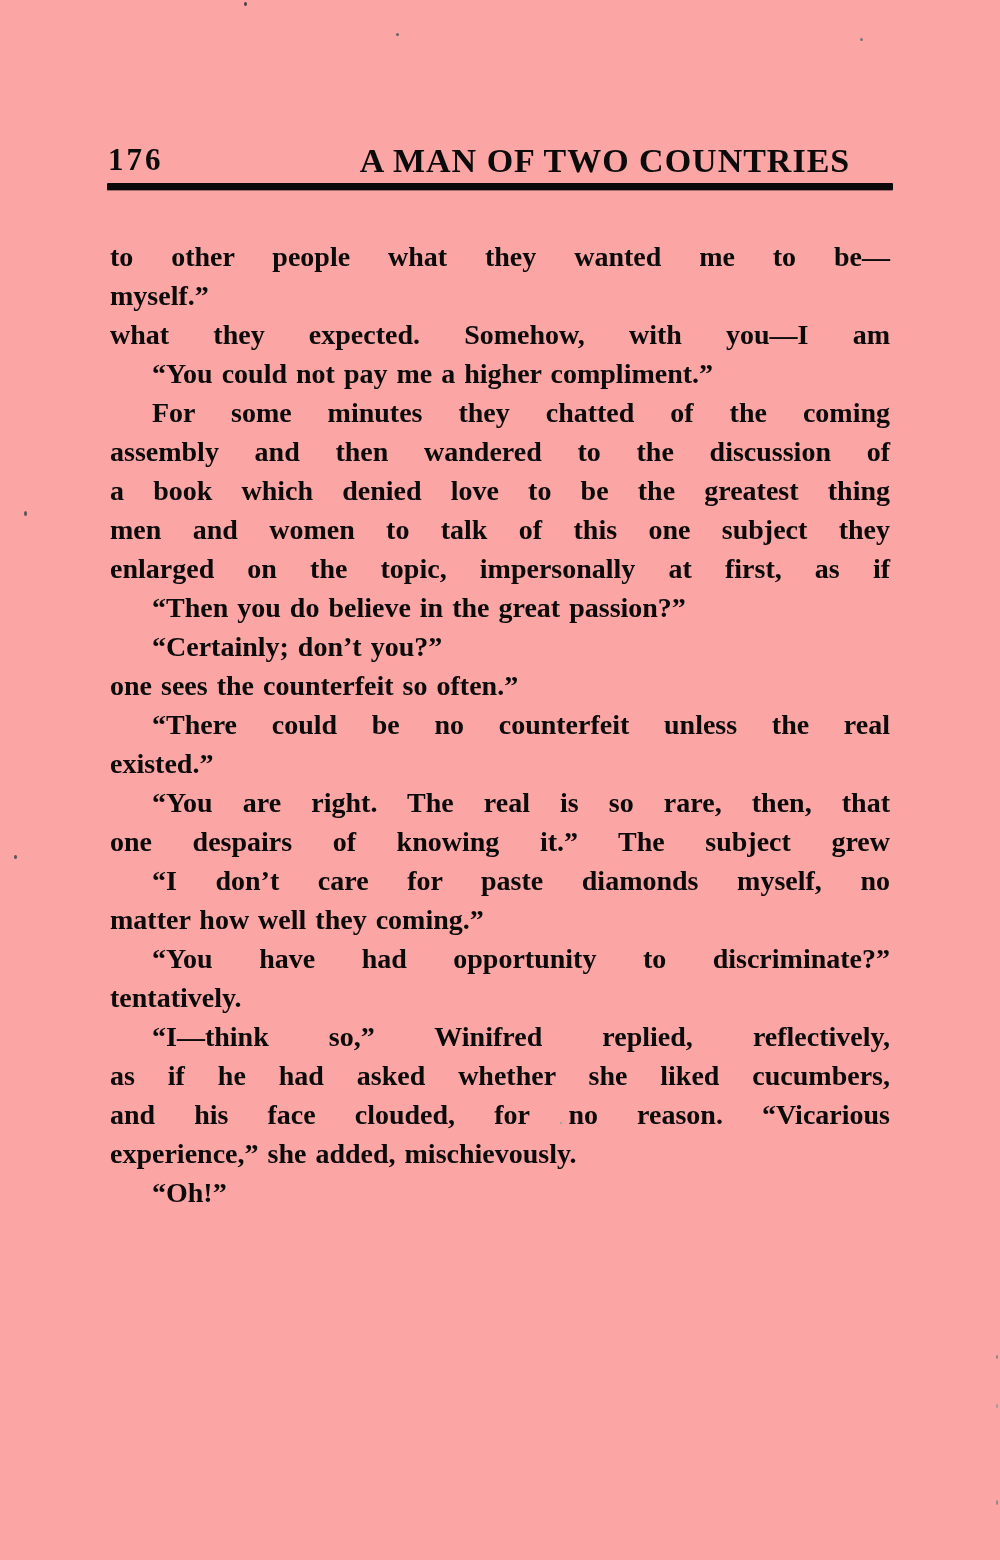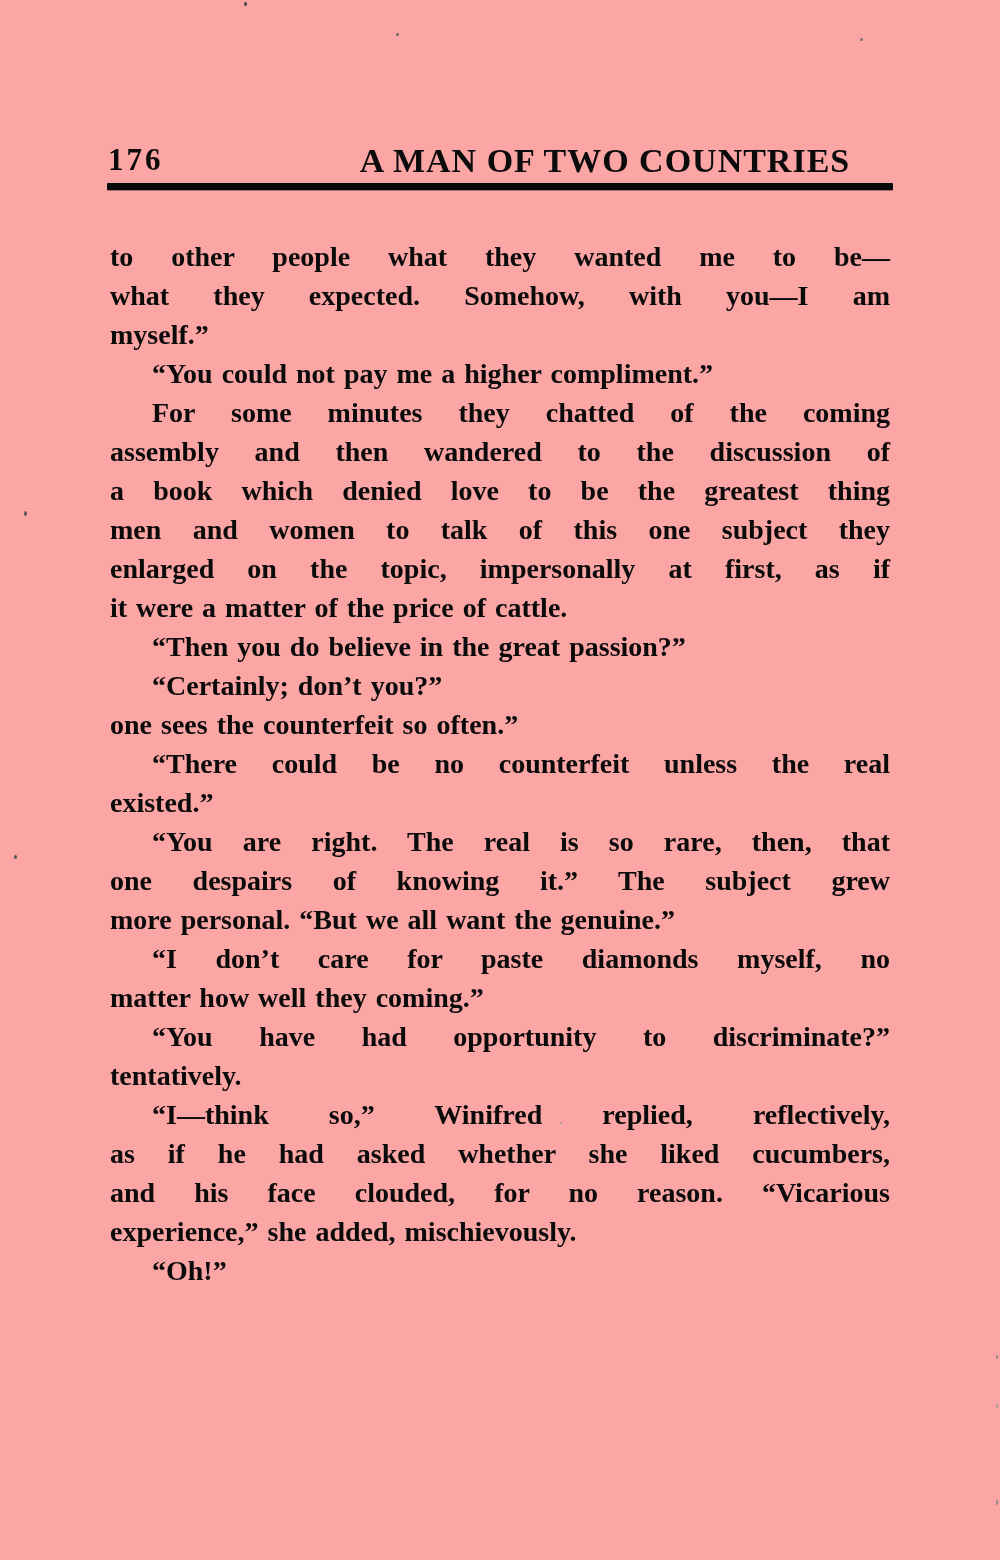--- a/index.html
+++ b/index.html
@@ -99,51 +99,49 @@
   <div class="header">
     <span class="page-number">176</span>
     <span class="running-title">A MAN OF TWO COUNTRIES</span>
   </div>
 
   <div class="header-rule"></div>
 
   <div class="text-block">
       <div class="paragraph">
         <div class="line">to other people what they wanted me to be—</div>
+        <div class="line last">myself.”</div>
         <div class="line">what they expected. Somehow, with you—I am</div>
-        <div class="line last">myself.”</div>
       </div>
       <div class="paragraph">
         <div class="line last indent">“You could not pay me a higher compliment.”</div>
       </div>
       <div class="paragraph">
         <div class="line indent">For some minutes they chatted of the coming</div>
         <div class="line">assembly and then wandered to the discussion of</div>
         <div class="line">a book which denied love to be the greatest thing</div>
         <div class="line">men and women to talk of this one subject they</div>
         <div class="line">enlarged on the topic, impersonally at first, as if</div>
-        <div class="line last">it were a matter of the price of cattle.</div>
       </div>
       <div class="paragraph">
         <div class="line last indent">“Then you do believe in the great passion?”</div>
       </div>
       <div class="paragraph">
         <div class="line last indent">“Certainly; don’t you?”</div>
       </div>
       <div class="paragraph">
         <div class="line last">one sees the counterfeit so often.”</div>
       </div>
       <div class="paragraph">
         <div class="line indent">“There could be no counterfeit unless the real</div>
         <div class="line last">existed.”</div>
       </div>
       <div class="paragraph">
         <div class="line indent">“You are right. The real is so rare, then, that</div>
         <div class="line">one despairs of knowing it.” The subject grew</div>
-        <div class="line last">more personal. “But we all want the genuine.”</div>
       </div>
       <div class="paragraph">
         <div class="line indent">“I don’t care for paste diamonds myself, no</div>
         <div class="line last">matter how well they coming.”</div>
       </div>
       <div class="paragraph">
         <div class="line indent">“You have had opportunity to discriminate?”</div>
         <div class="line last">tentatively.</div>
       </div>
       <div class="paragraph">

